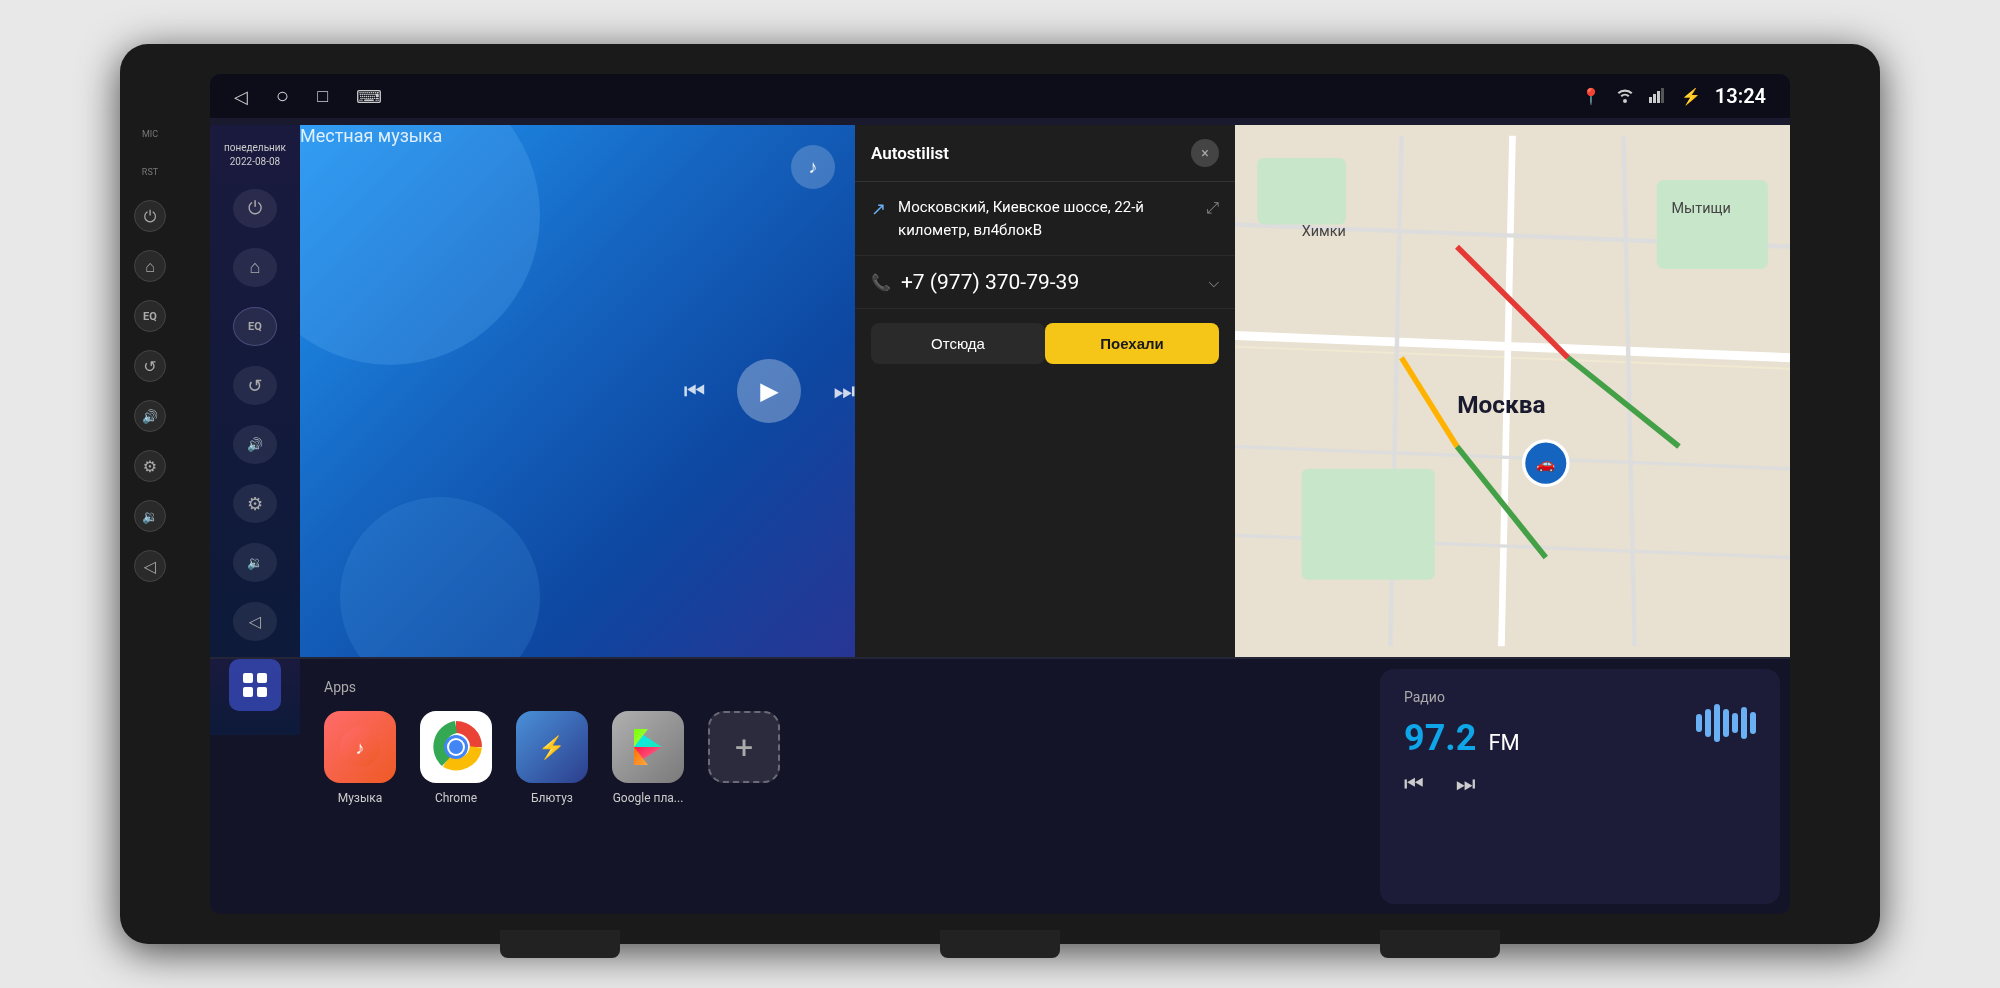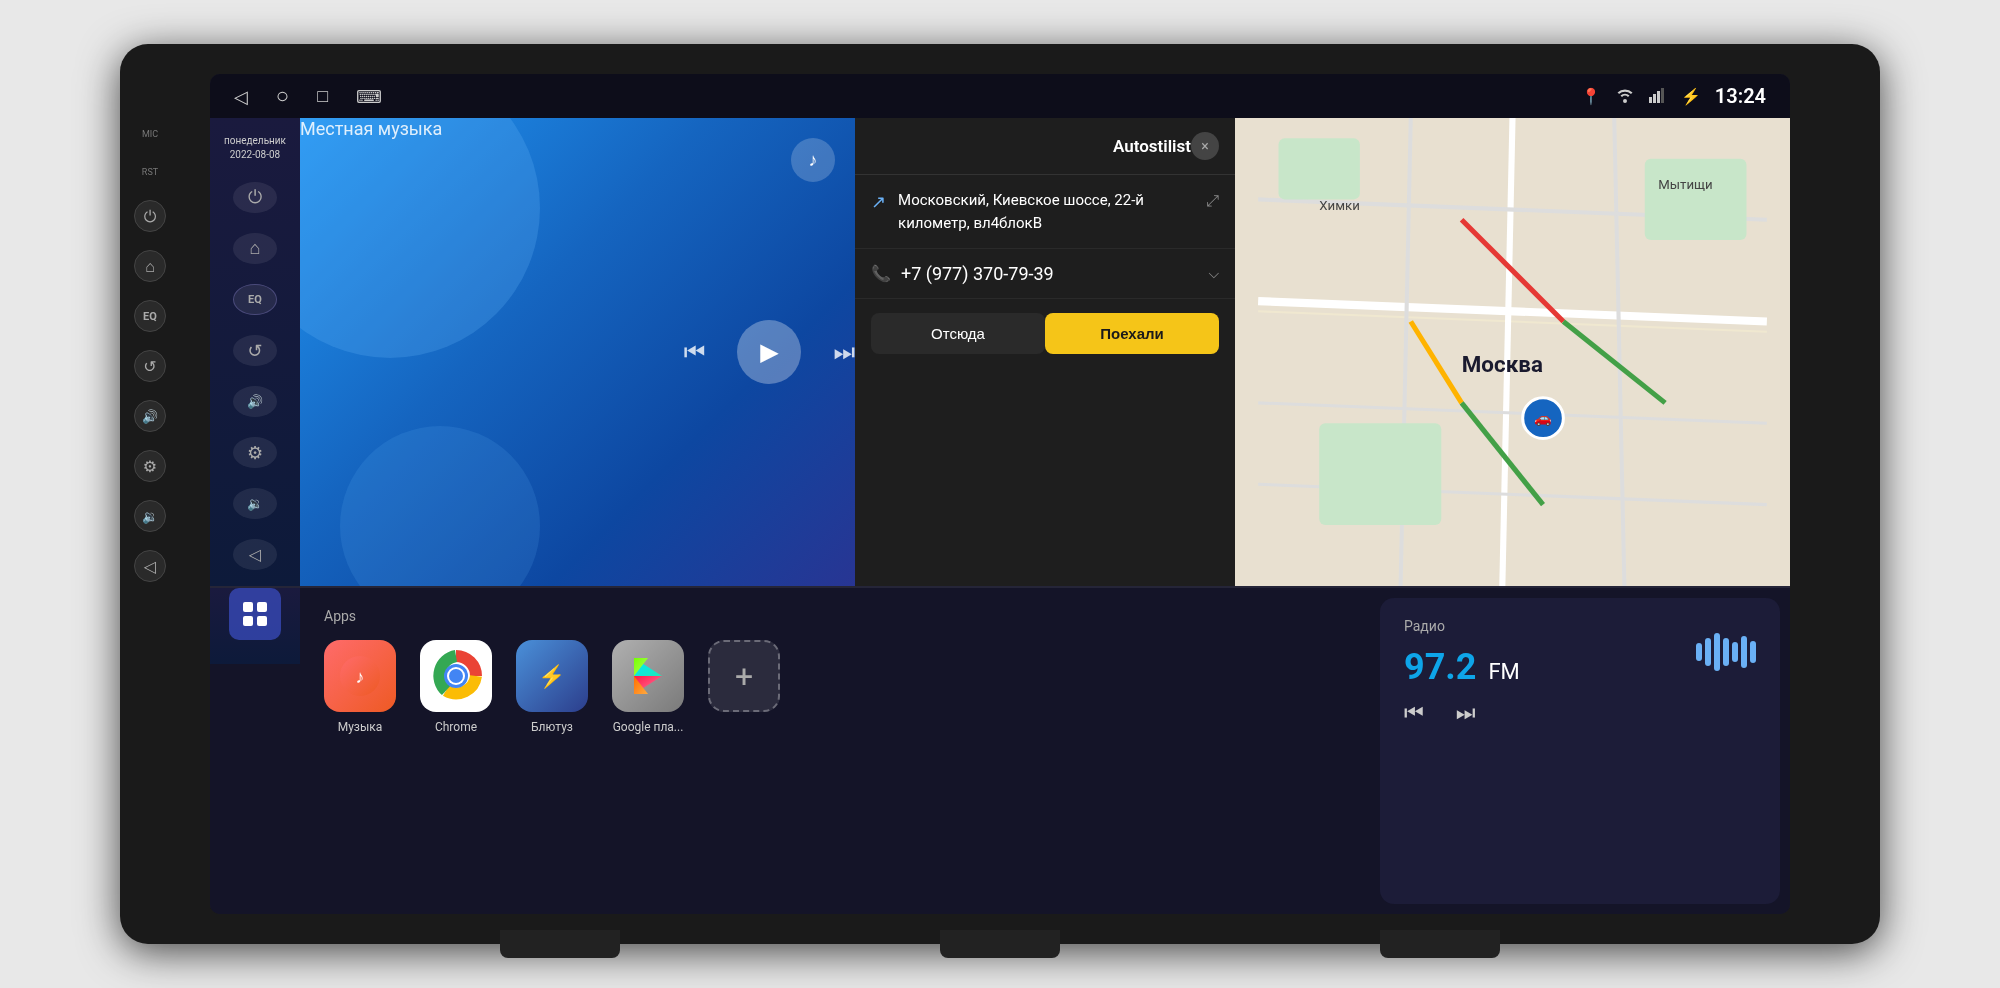--- a/index.html
+++ b/index.html
@@ -105,22 +105,23 @@
     .main-content {
       flex: 1;
       display: flex;
       flex-direction: column;
       overflow: hidden;
     }
 
     
     .top-section {
       display: flex;
-      height: 468px;
+      height: 532px;
       flex-shrink: 0;
+      margin-top: 7px;
     }
 
     
     .screen-sidebar {
       width: 90px;
       background: linear-gradient(180deg, #1a1a3e 0%, #0d1a3a 100%);
       display: flex;
       flex-direction: column;
       align-items: center;
       padding: 16px 0;
@@ -231,21 +232,21 @@
       width: 380px;
       background: #1e1e1e;
       display: flex;
       flex-direction: column;
       position: relative;
       flex-shrink: 0;
     }
     .nav-popup-header {
       display: flex;
       align-items: center;
-      justify-content: flex-end;
+      justify-content: space-between;
       padding: 14px 16px;
       border-bottom: 1px solid #333;
     }
     .nav-popup-title {
       color: white;
       font-size: 17px;
       font-weight: 600;
     }
     .close-btn {
       width: 28px;
@@ -293,21 +294,21 @@
       display: flex;
       align-items: center;
       gap: 10px;
     }
     .phone-icon {
       color: #888;
       font-size: 16px;
     }
     .phone-number {
       color: white;
-      font-size: 18px;
+      font-size: 21px;
     }
     .chevron-icon {
       color: #888;
       font-size: 14px;
     }
     .nav-actions {
       display: flex;
       padding: 14px 16px;
     }
     .nav-btn-from {

